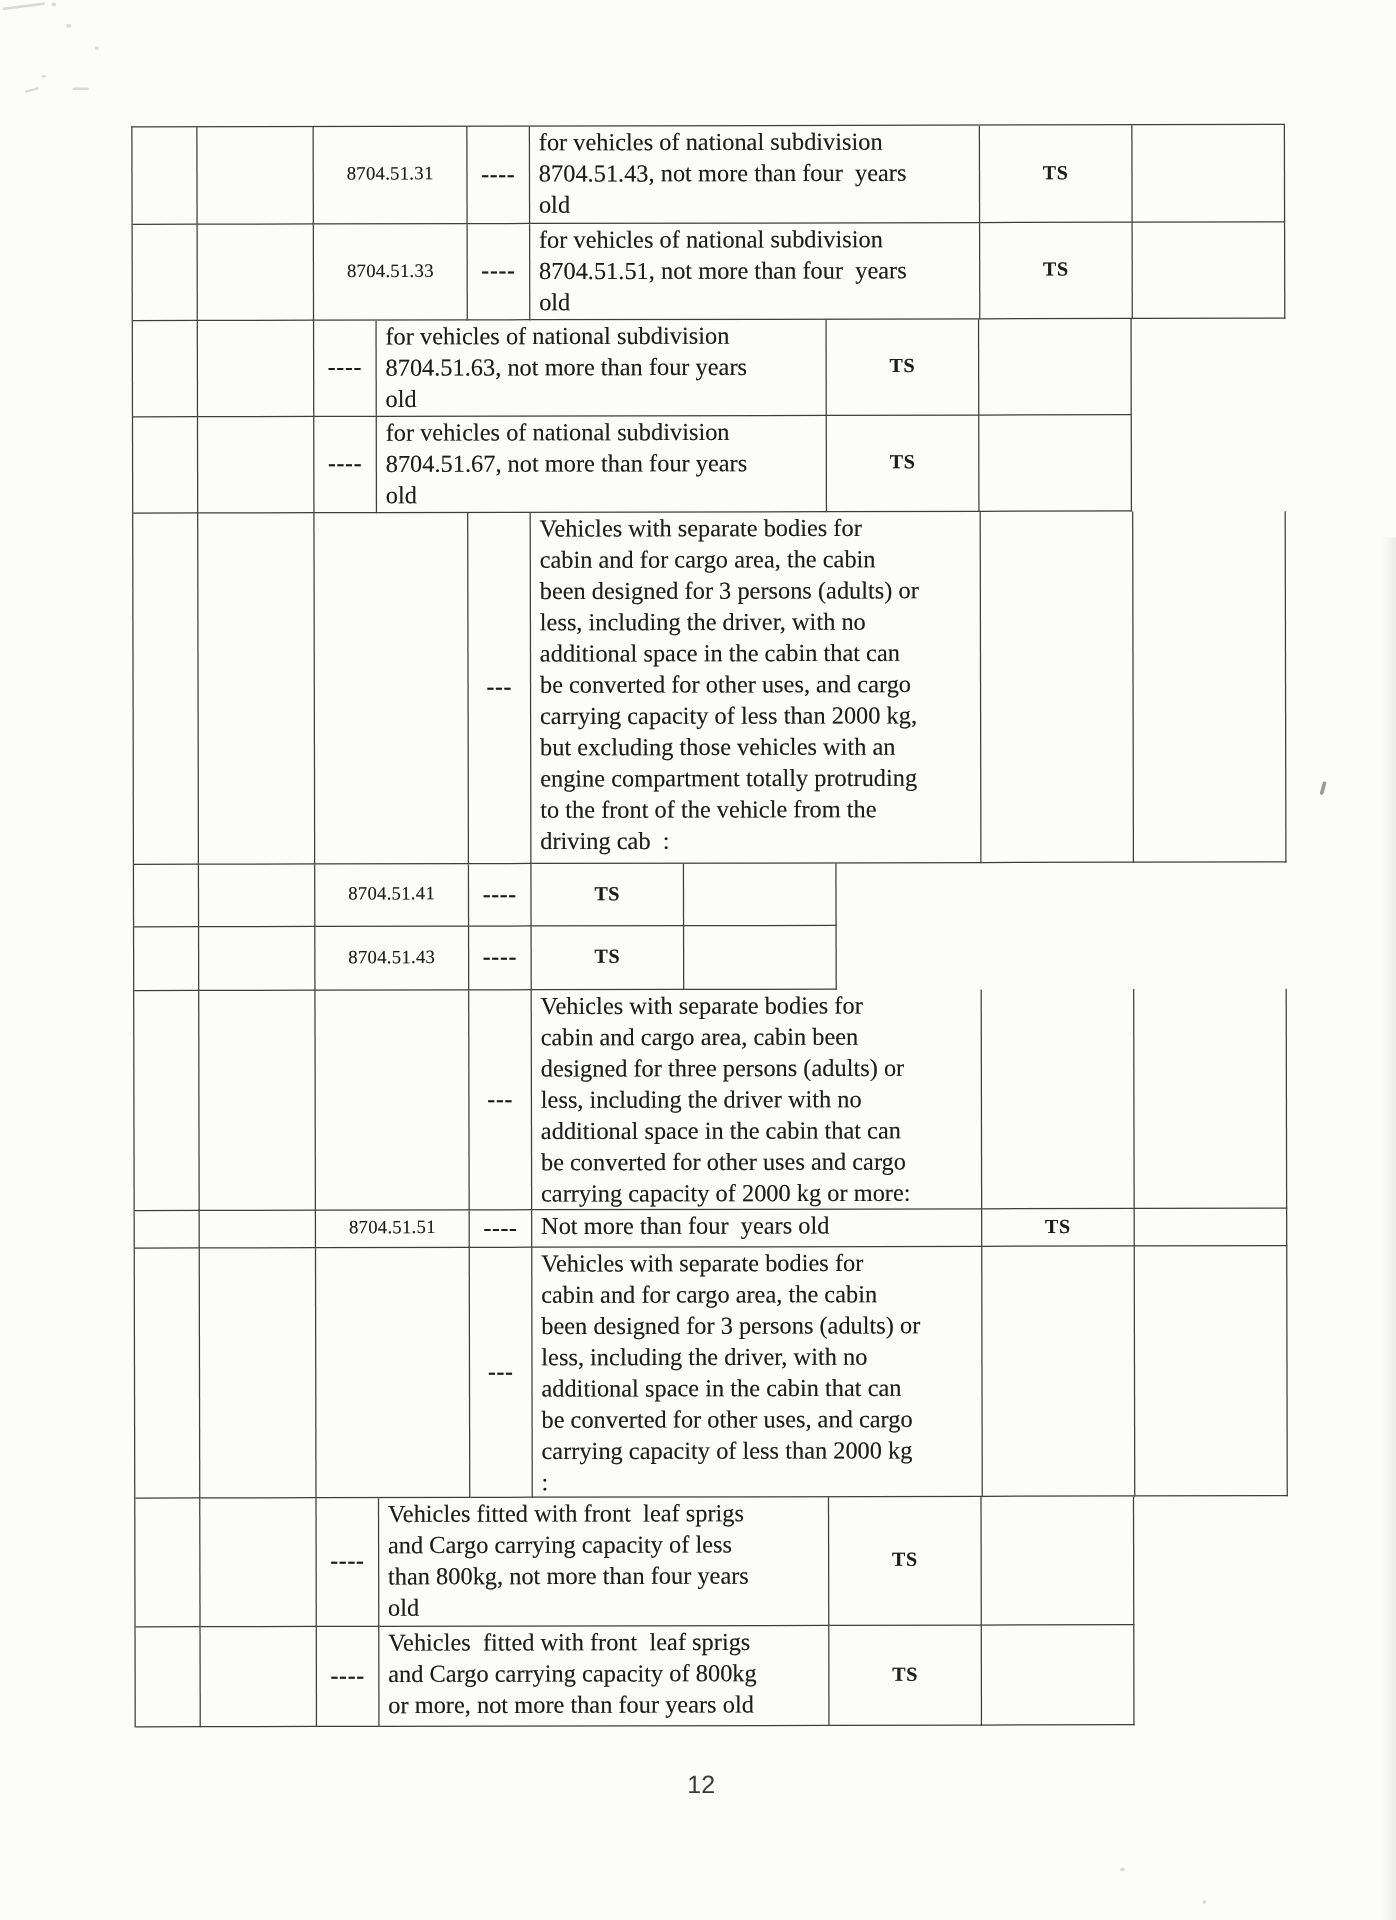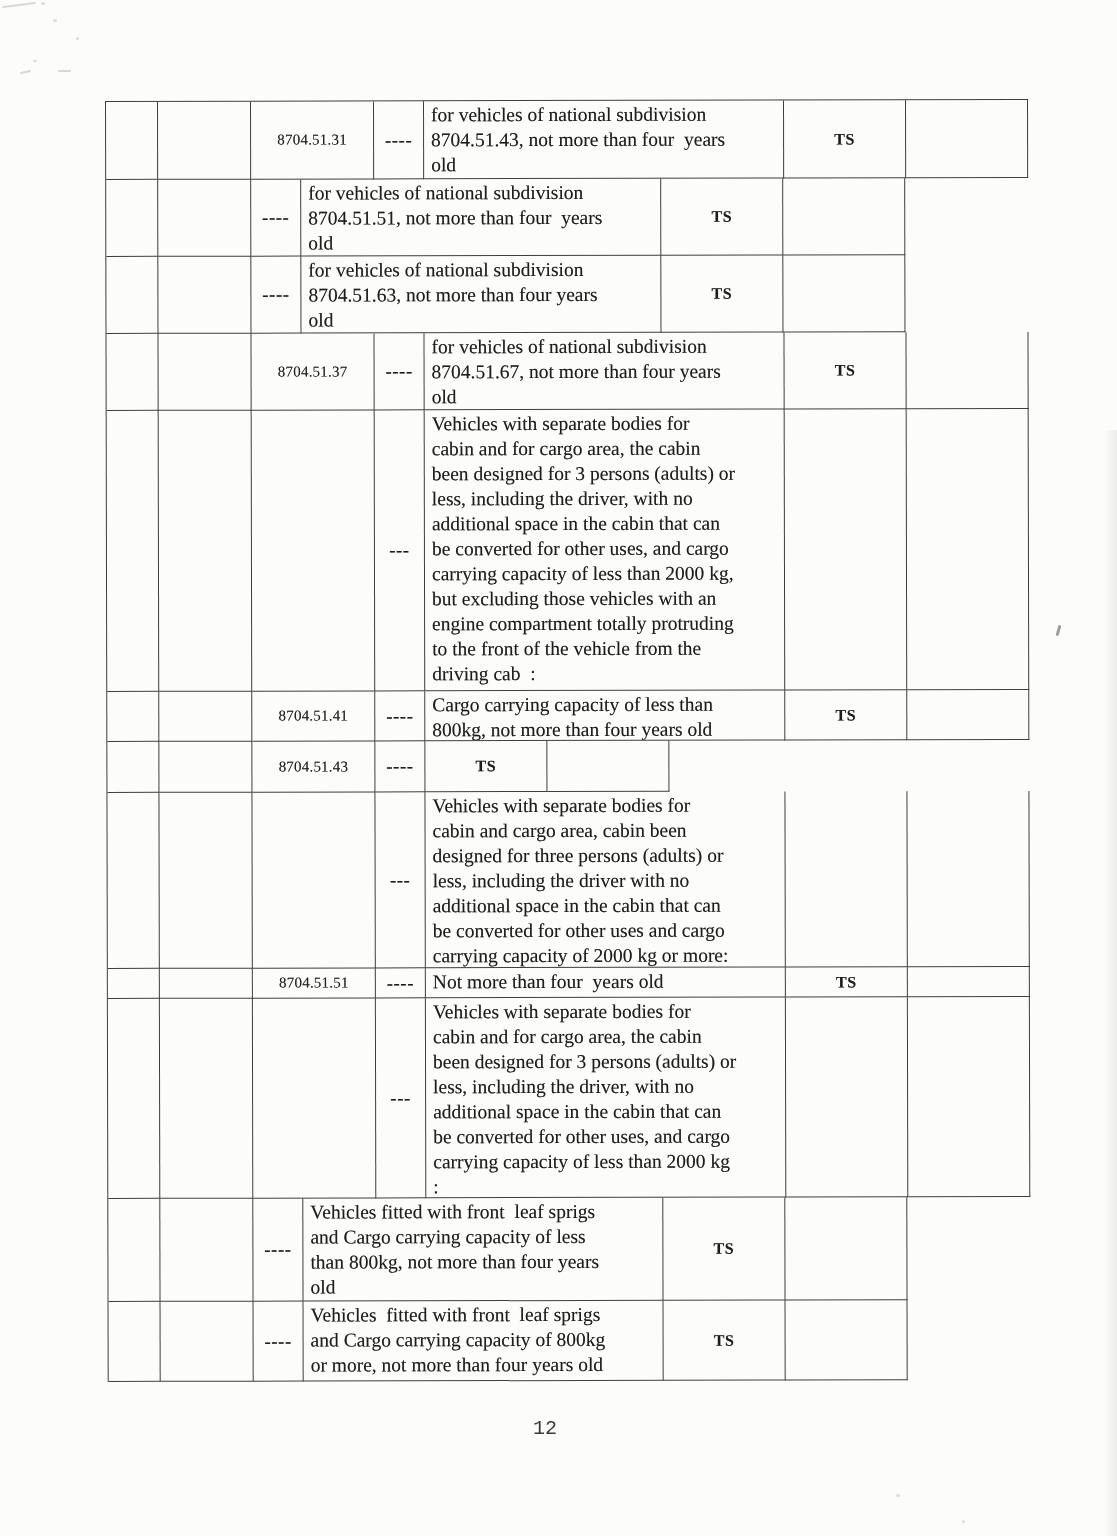--- a/index.html
+++ b/index.html
@@ -36,23 +36,23 @@
   .desc{
     font-size:19.5px;line-height:25px;
     padding:1px 5px 0 7px;
     white-space:pre-wrap;
     text-align:left;
   }
   .r0{height:78px}.r1{height:77px}.r2{height:77px}.r3{height:77px}
   .r4{height:281px}.r5{height:50px}.r6{height:51px}.r7{height:176px}
   .r8{height:30px}.r9{height:200px}.r10{height:103px}.r11{height:80px}
   .page-number{
-    position:absolute;left:0;top:1417px;width:1090px;
+    position:absolute;left:16px;top:1417px;width:1090px;
     text-align:center;
-    font-family:Liberation Mono, monospace;
+    font-family:Liberation Sans, sans-serif;
     font-size:20px;color:#3a3a3a;
   }
   .speck{position:absolute;background:rgba(70,70,70,0.18);border-radius:50%;}
   .scratch{position:absolute;background:rgba(90,90,90,0.22);border-radius:2px;}
   .edge-shadow{
     position:absolute;right:0;top:430px;width:12px;height:1106px;
     background:linear-gradient(to right, rgba(0,0,0,0) , rgba(0,0,0,0.07));
   }
 </style>
 </head>
@@ -82,20 +82,21 @@
       <div class="cell c5 desc">for vehicles of national subdivision
 8704.51.43, not more than four  years
 old</div>
       <div class="cell c6 status">TS</div>
       <div class="cell c7"></div>
     </div>
 
     <div class="row r1">
       <div class="cell c1"></div>
       <div class="cell c2"></div>
+      <div class="cell c3 code">8704.51.33</div>
       <div class="cell c4 dash">----</div>
       <div class="cell c5 desc">for vehicles of national subdivision
 8704.51.51, not more than four  years
 old</div>
       <div class="cell c6 status">TS</div>
       <div class="cell c7"></div>
     </div>
 
     <div class="row r2">
       <div class="cell c1"></div>
@@ -104,21 +105,20 @@
       <div class="cell c5 desc">for vehicles of national subdivision
 8704.51.63, not more than four years
 old</div>
       <div class="cell c6 status">TS</div>
       <div class="cell c7"></div>
     </div>
 
     <div class="row r3">
       <div class="cell c1"></div>
       <div class="cell c2"></div>
-      <div class="cell c3 code">8704.51.37</div>
       <div class="cell c4 dash">----</div>
       <div class="cell c5 desc">for vehicles of national subdivision
 8704.51.67, not more than four years
 old</div>
       <div class="cell c6 status">TS</div>
       <div class="cell c7"></div>
     </div>
 
     <div class="row r4">
       <div class="cell c1"></div>
@@ -138,22 +138,20 @@
 driving cab  :</div>
       <div class="cell c6 status"></div>
       <div class="cell c7"></div>
     </div>
 
     <div class="row r5">
       <div class="cell c1"></div>
       <div class="cell c2"></div>
       <div class="cell c3 code">8704.51.41</div>
       <div class="cell c4 dash">----</div>
-      <div class="cell c5 desc">Cargo carrying capacity of less than
-800kg, not more than four years old</div>
       <div class="cell c6 status">TS</div>
       <div class="cell c7"></div>
     </div>
 
     <div class="row r6">
       <div class="cell c1"></div>
       <div class="cell c2"></div>
       <div class="cell c3 code">8704.51.43</div>
       <div class="cell c4 dash">----</div>
       <div class="cell c6 status">TS</div>

